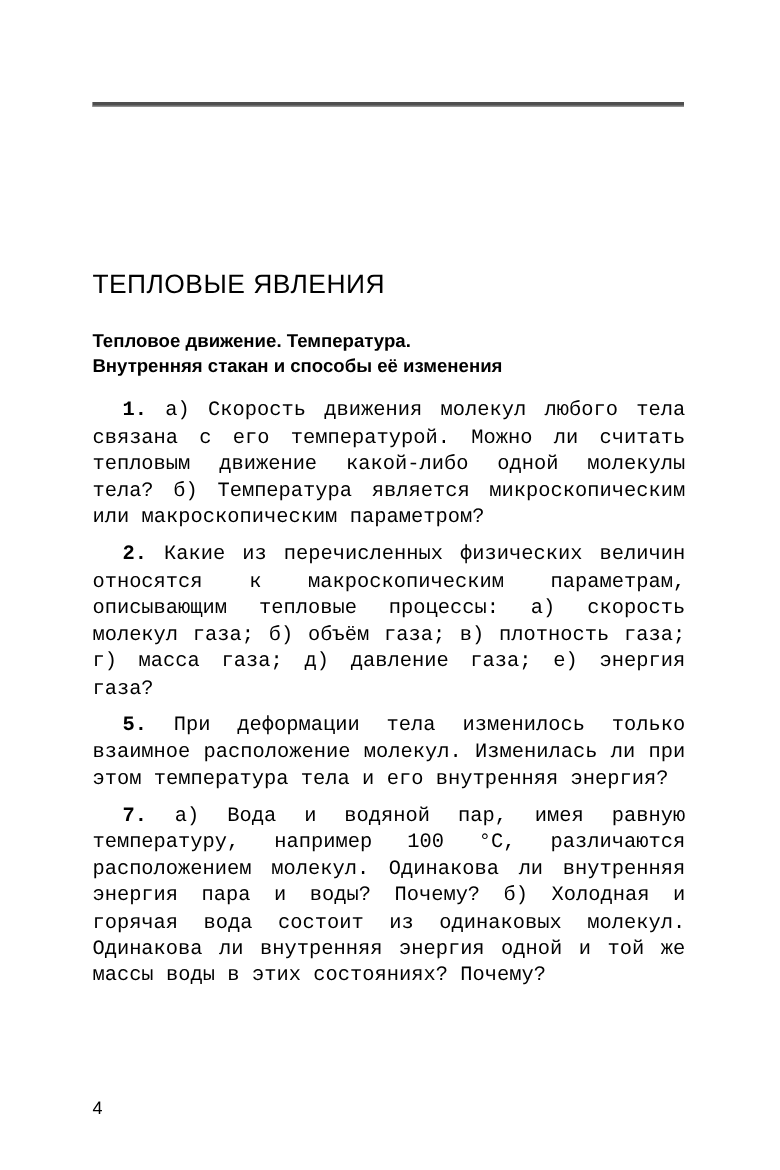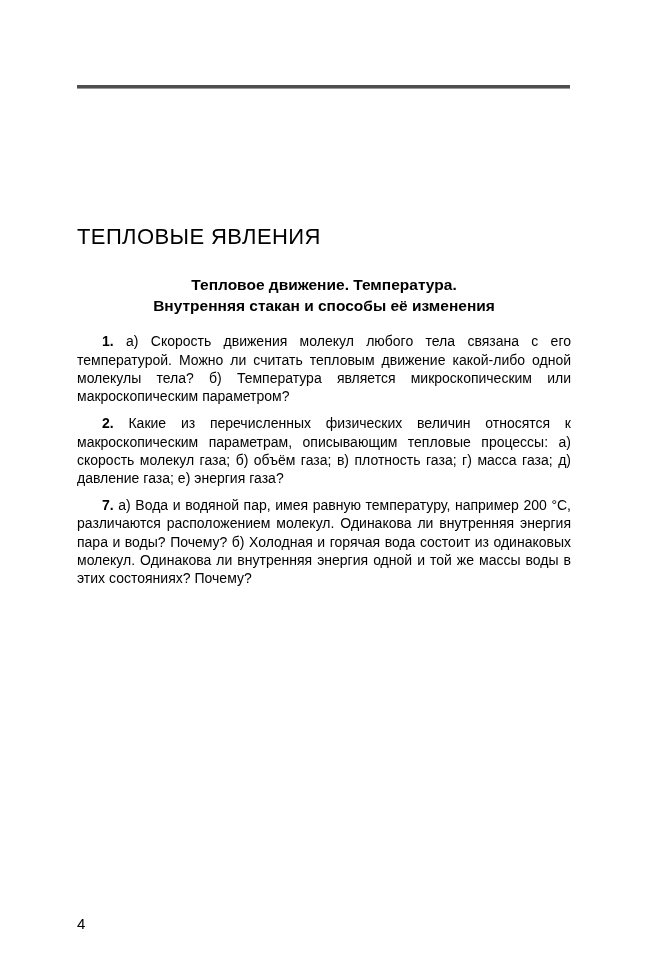--- a/index.html
+++ b/index.html
@@ -49,30 +49,29 @@
   .section-title {
     font-family: "Liberation Sans", "DejaVu Sans", sans-serif;
     font-size: 15.5px;
     font-weight: 700;
     line-height: 1.33;
     margin: 0 0 16px 0;
     color: #000;
   }
   .section-title .ln {
     display: block;
-    text-align: center;
   }
   .qlist {
     margin: 0;
     padding: 0;
     list-style: none;
   }
   .qitem {
-    font-family: Liberation Sans, sans-serif;
-    font-size: 14px;
+    font-family: Liberation Mono, monospace;
+    font-size: 17px;
     line-height: 1.31;
     text-align: justify;
     text-justify: inter-word;
     text-indent: 25px;
     margin: 0 0 8.5px 0;
     hyphens: manual;
     word-spacing: 0.1px;
   }
   .qitem:last-child {
     margin-bottom: 0;
@@ -102,20 +101,21 @@
     <h1 class="chapter-title">ТЕПЛОВЫЕ ЯВЛЕНИЯ</h1>
 
     <h2 class="section-title">
       <span class="ln">Тепловое движение. Температура.</span>
       <span class="ln">Внутренняя стакан и способы её изменения</span>
     </h2>
 
     <ol class="qlist" id="question-list">
         <li class="qitem"><span class="qnum">1.</span><span> а) Скорость движения молекул любого тела связана с его температурой. Можно ли считать тепловым движение какой-либо одной молекулы тела? б) Температура является микроскопическим или макроскопическим параметром?</span></li>
         <li class="qitem"><span class="qnum">2.</span><span> Какие из перечисленных физических величин относятся к макроскопическим параметрам, описывающим тепловые процессы: а) скорость молекул газа; б) объём газа; в) плотность газа; г) масса газа; д) давление газа; е) энергия газа?</span></li>
-        <li class="qitem"><span class="qnum">7.</span><span> а) Вода и водяной пар, имея равную температуру, например 200 °C, различаются расположением молекул. Одинакова ли внутренняя энергия пара и воды? Почему? б) Холодная и горячая вода состоит из одинаковых молекул. Одинакова ли внутренняя энергия одной и той же массы воды в этих состояниях? Почему?</span></li>
+        <li class="qitem"><span class="qnum">5.</span><span> При деформации тела изменилось только взаимное расположение молекул. Изменилась ли при этом температура тела и его внутренняя энергия?</span></li>
+        <li class="qitem"><span class="qnum">7.</span><span> а) Вода и водяной пар, имея равную температуру, например 100 °C, различаются расположением молекул. Одинакова ли внутренняя энергия пара и воды? Почему? б) Холодная и горячая вода состоит из одинаковых молекул. Одинакова ли внутренняя энергия одной и той же массы воды в этих состояниях? Почему?</span></li>
       </ol>
 
   </div>
 
   <div class="page-number">4</div>
 
 </div>
 
 </body></html>

